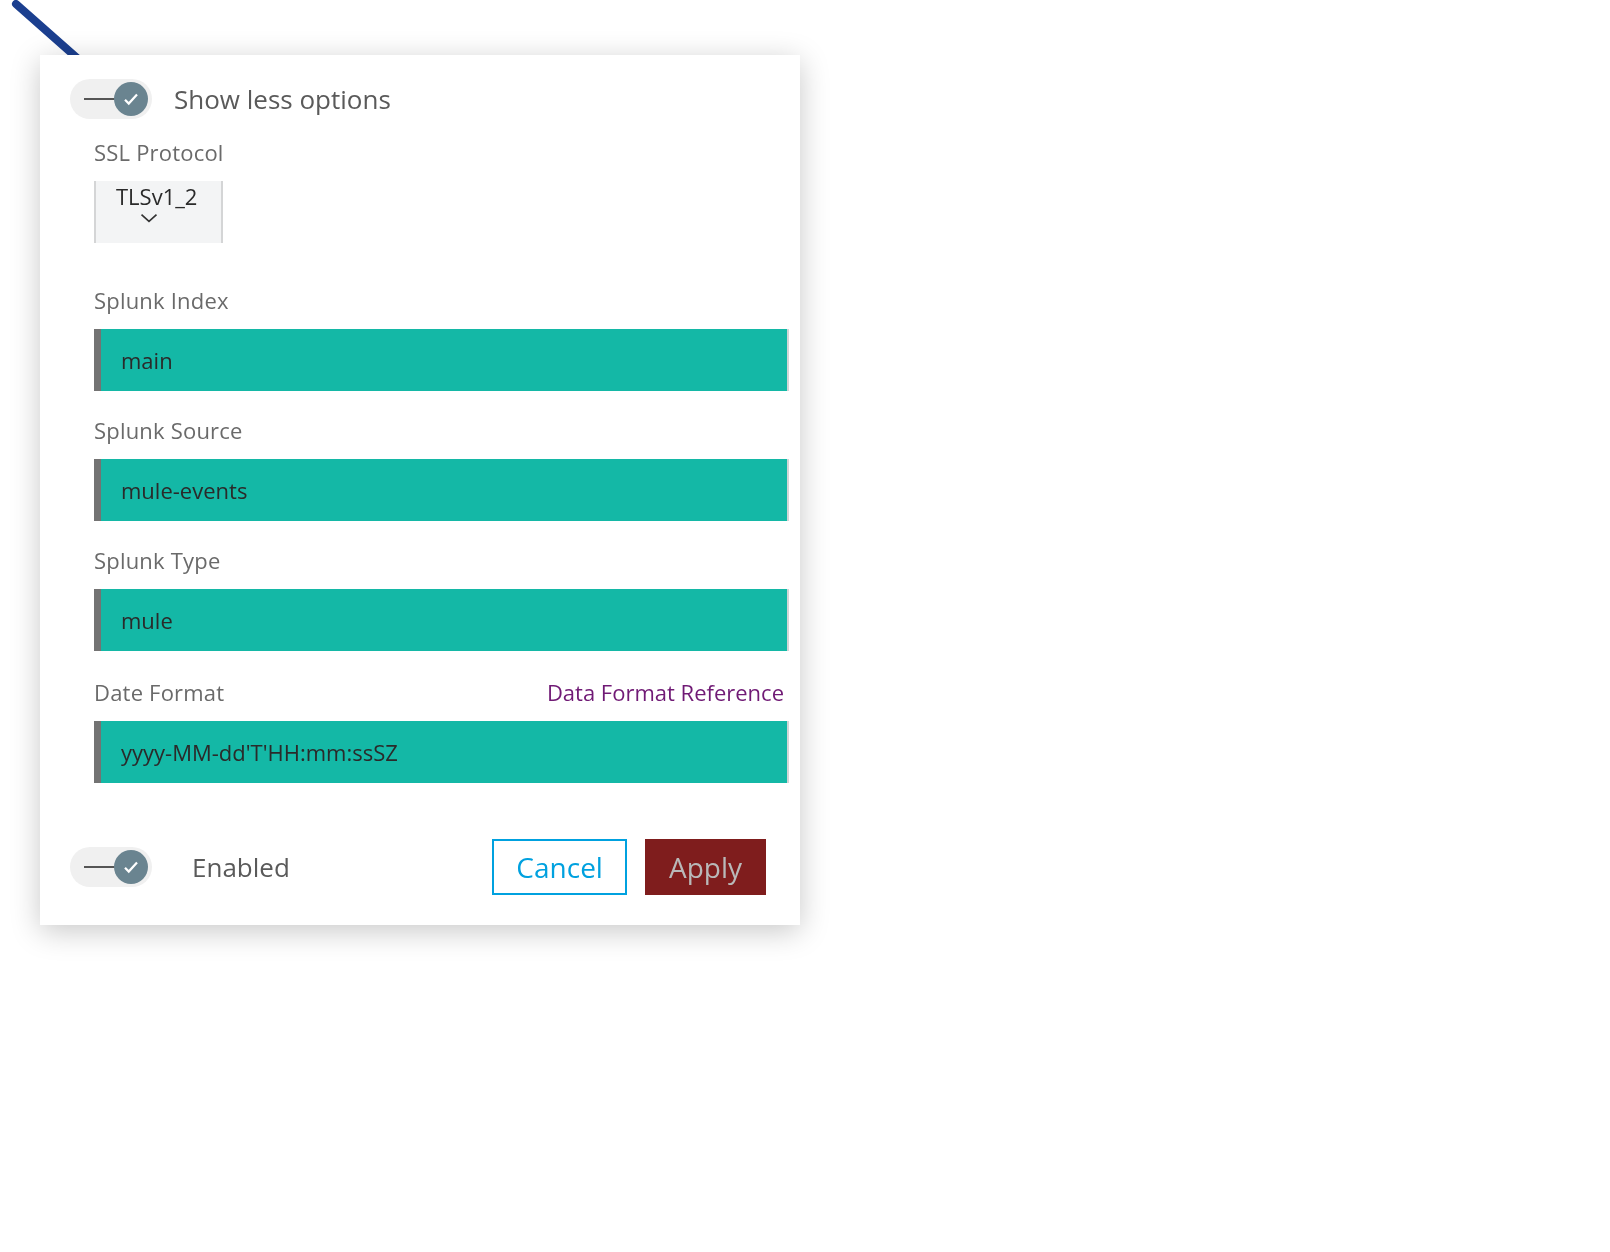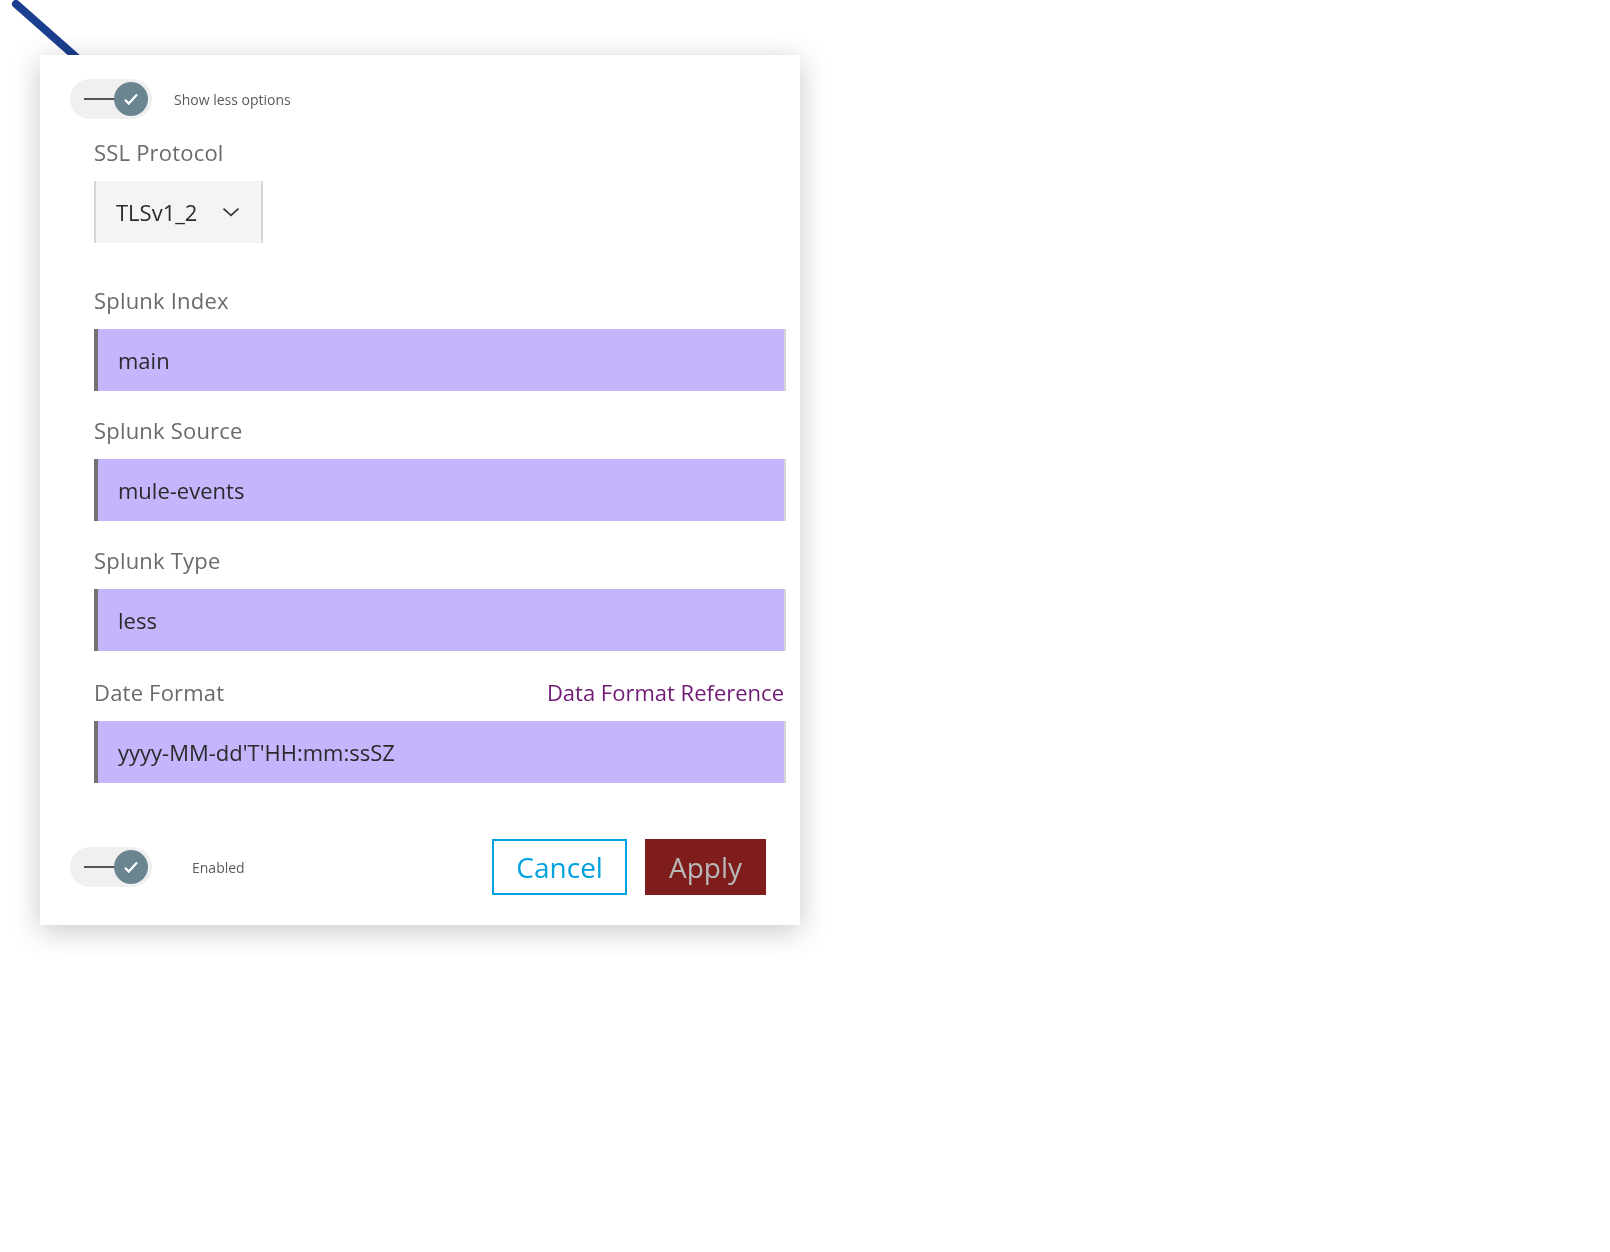--- a/index.html
+++ b/index.html
@@ -78,21 +78,21 @@
     justify-content: center;
   }
   .toggle .knob svg {
     width: 18px;
     height: 18px;
     stroke: #ffffff;
     stroke-width: 3;
     fill: none;
   }
   .toggle-label {
-    font-size: 14px;
+    font-size: 26px;
     color: #5a5a5a;
   }
 
   .section-label {
     font-size: 22px;
     color: #6a6a6a;
     margin-top: 4px;
     margin-bottom: 14px;
     letter-spacing: 0.2px;
   }
@@ -100,20 +100,21 @@
   
   .select-wrap {
     display: inline-flex;
     align-items: center;
     background: #f3f4f5;
     height: 62px;
     border-left: 2px solid #d4d5d6;
     border-right: 2px solid #d4d5d6;
     cursor: pointer;
     margin-bottom: 36px;
+    flex-direction: column;
   }
   .select-wrap .val {
     font-size: 22px;
     color: #2a2a2a;
     padding-left: 20px;
     padding-right: 24px;
   }
   .select-wrap .chev {
     padding-right: 20px;
     display: flex;
@@ -122,27 +123,27 @@
   .select-wrap .chev svg {
     width: 20px;
     height: 14px;
     stroke: #333;
     stroke-width: 2;
     fill: none;
   }
 
   
   .text-input {
-    background: #c4b5fd;
+    background: #14b8a6;
     height: 62px;
     line-height: 62px;
     font-size: 22px;
     color: #2a2a2a;
     padding: 0 20px;
-    border-left: 4px solid #737373;
+    border-left: 7px solid #737373;
     border-right: 2px solid #d4d5d6;
     margin-bottom: 24px;
     width: 646px;
     box-sizing: content-box;
     cursor: text;
   }
 
   .field-block { margin-bottom: 6px; padding-left: 24px; }
   .field-block.last-before-gap { margin-bottom: 26px; }
 
@@ -239,21 +240,21 @@
       <div class="text-input">main</div>
     </div>
 
     <div class="field-block">
       <div class="section-label">Splunk Source</div>
       <div class="text-input">mule-events</div>
     </div>
 
     <div class="field-block last-before-gap">
       <div class="section-label">Splunk Type</div>
-      <div class="text-input">less</div>
+      <div class="text-input">mule</div>
     </div>
 
     <div class="field-block">
       <div class="date-header">
         <div class="section-label" style="margin:0;">Date Format</div>
         <div class="link">Data Format Reference</div>
       </div>
       <div class="text-input">yyyy-MM-dd'T'HH:mm:ssSZ</div>
     </div>
 

